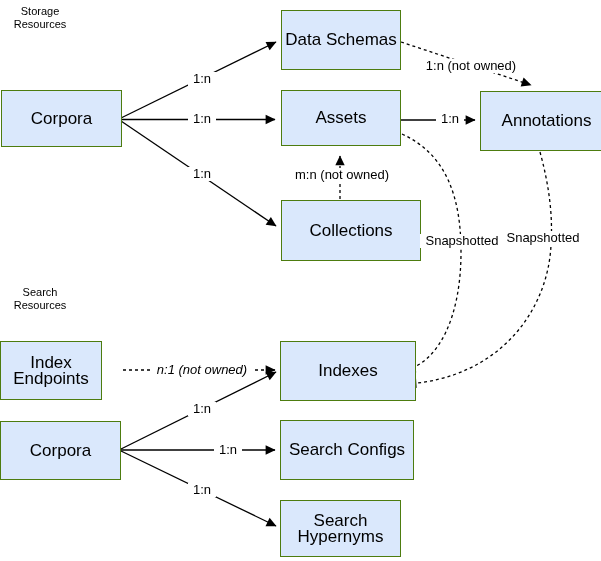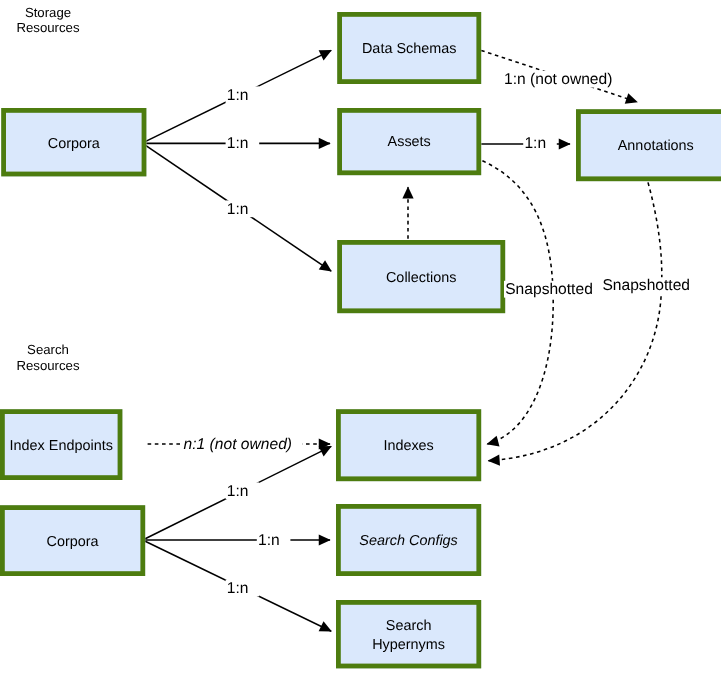--- a/index.html
+++ b/index.html
@@ -15,35 +15,36 @@
     position:absolute;
     font-size:11px;line-height:13px;
     text-align:center;
     white-space:pre-line;
     color:#000;
   }
   .node{
     position:absolute;
     box-sizing:border-box;
     background:#dae8fc;
-    border:4px solid #4d7c0f;
+    border:1px solid #4d7c0f;
     display:flex;align-items:center;justify-content:center;
     text-align:center;
-    font-size:12px;line-height:16px;
+    font-size:17px;line-height:16px;
     white-space:pre-line;
     z-index:2;
   }
   .edge-layer{
     position:absolute;left:0;top:0;width:601px;height:561px;
     z-index:1;
   }
   .edge-label{
     position:absolute;
     background:#ffffff;
     font-size:13px;line-height:14px;
+    text-align:center;
     padding:0 1px;
     z-index:3;
     white-space:nowrap;
   }
 </style>
 </head>
 <body>
 
 <div id="canvas">
 
@@ -73,31 +74,32 @@
       <path d="M540,152 C549,185 553,215 551,245 C548,310 500,378 407,384" stroke-dasharray="3 3" marker-end="url(#arrow)"></path>
     </g>
   </svg>
 
   <div class="node" style="left:1px;top:90px;width:121px;height:57px;">Corpora</div>
   <div class="node" style="left:281px;top:10px;width:120px;height:60px;">Data Schemas</div>
   <div class="node" style="left:281px;top:90px;width:120px;height:56px;">Assets</div>
   <div class="node" style="left:480px;top:91px;width:133px;height:60px;">Annotations</div>
   <div class="node" style="left:281px;top:200px;width:140px;height:61px;">Collections</div>
   <div class="node" style="left:0px;top:341px;width:102px;height:59px;">Index Endpoints</div>
-  <div class="node" style="left:280px;top:341px;width:121px;height:60px;">Indexes</div>
+  <div class="node" style="left:280px;top:341px;width:136px;height:60px;">Indexes</div>
   <div class="node" style="left:0px;top:421px;width:121px;height:59px;">Corpora</div>
-  <div class="node" style="left:280px;top:420px;width:121px;height:60px;font-style:italic;">Search Configs</div>
+  <div class="node" style="left:280px;top:420px;width:134px;height:60px;">Search Configs</div>
   <div class="node" style="left:280px;top:500px;width:121px;height:57px;">Search
 Hypernyms</div>
 
   <div class="edge-label" style="left:188px;top:72px;width:26px;">1:n</div>
   <div class="edge-label" style="left:188px;top:112px;width:26px;">1:n</div>
   <div class="edge-label" style="left:188px;top:167px;width:26px;">1:n</div>
   <div class="edge-label" style="left:419px;top:59px;width:102px;">1:n (not owned)</div>
   <div class="edge-label" style="left:436px;top:112px;width:26px;">1:n</div>
+  <div class="edge-label" style="left:288px;top:168px;width:106px;">m:n (not owned)</div>
   <div class="edge-label" style="left:152px;top:363px;width:98px;font-style:italic;">n:1 (not owned)</div>
   <div class="edge-label" style="left:188px;top:402px;width:26px;">1:n</div>
   <div class="edge-label" style="left:214px;top:443px;width:26px;">1:n</div>
   <div class="edge-label" style="left:188px;top:483px;width:26px;">1:n</div>
   <div class="edge-label" style="left:420px;top:234px;width:82px;">Snapshotted</div>
   <div class="edge-label" style="left:501px;top:231px;width:82px;">Snapshotted</div>
 
 </div>
 
 </body></html>

